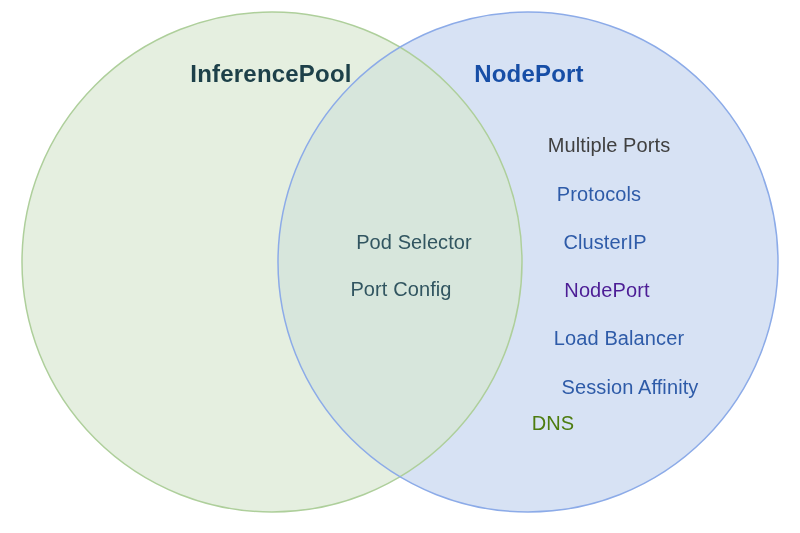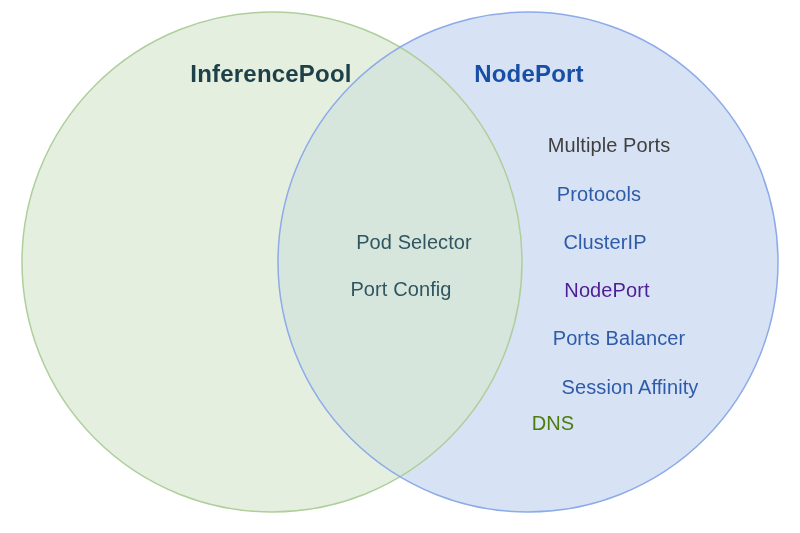--- a/index.html
+++ b/index.html
@@ -69,17 +69,17 @@
   <div class="label centered circle-title" style="left: 529px; top: 74px; color: rgb(23, 78, 166);">NodePort</div>
 
 
   <div class="label centered item" style="left: 402px; top: 242px; color: rgb(49, 85, 96); margin-left: 12px;">Pod Selector</div>
   <div class="label centered item" style="left: 401px; top: 289px; color: rgb(49, 85, 96);">Port Config</div>
 
   <div class="label centered item" style="left: 609px; top: 145px; color: #404040;">Multiple Ports</div>
   <div class="label centered item" style="left: 599px; top: 194px; color: rgb(46, 91, 168);">Protocols</div>
   <div class="label centered item" style="left: 605px; top: 242px; color: rgb(46, 91, 168);">ClusterIP</div>
   <div class="label centered item" style="left: 607px; top: 290px; color: #4c1d95;">NodePort</div>
-  <div class="label centered item" style="left: 619px; top: 338px; color: rgb(46, 91, 168);">Ports Balancer</div>
+  <div class="label centered item" style="left: 619px; top: 338px; color: rgb(46, 91, 168);">Load Balancer</div>
   <div class="label centered item" style="left: 615px; top: 387px; color: rgb(46, 91, 168); margin-left: 15px;">Session Affinity</div>
   <div class="label centered item" style="left: 553px; top: 423px; color: #4d7c0f;">DNS</div>
 
 </div>
 
 </body></html>

